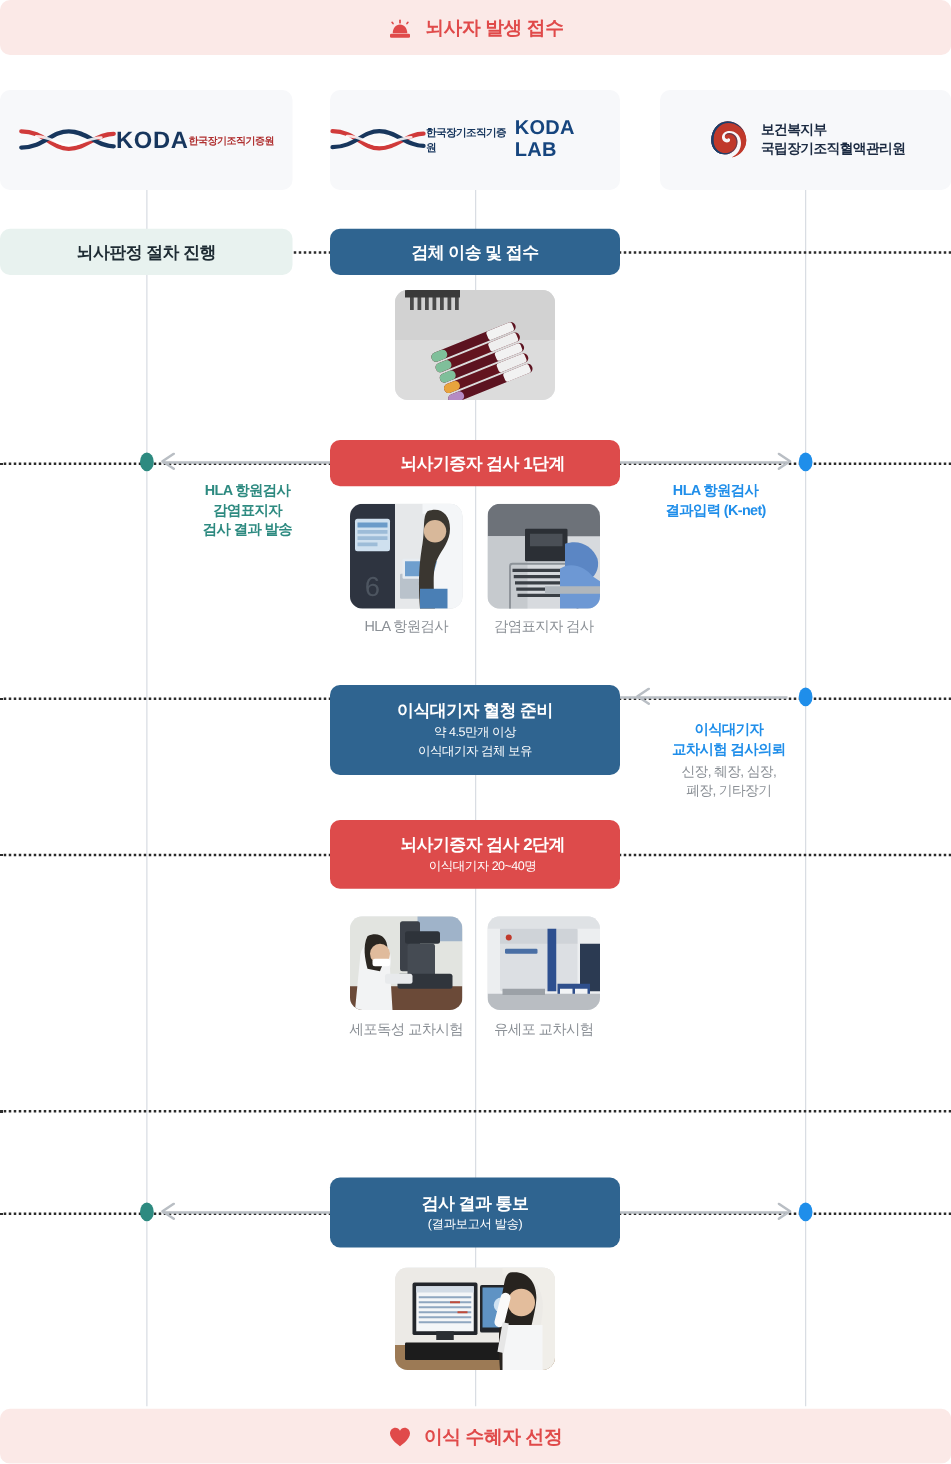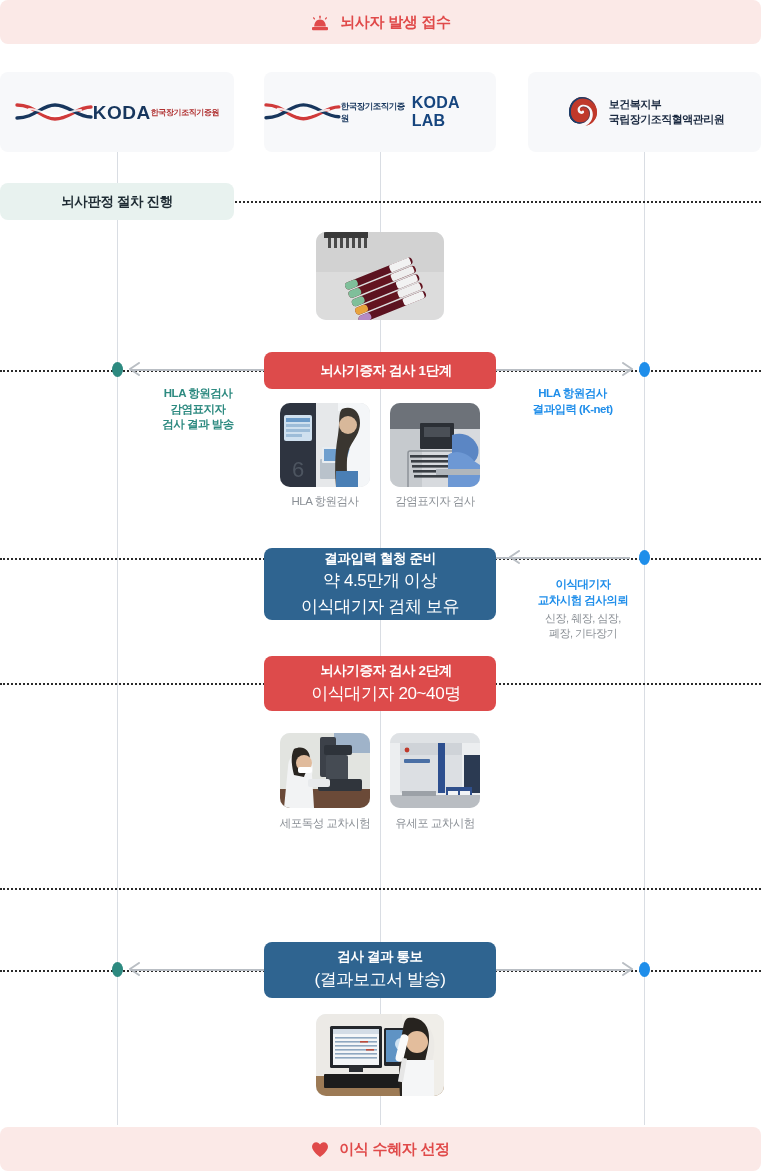--- a/index.html
+++ b/index.html
@@ -86,21 +86,21 @@
   }
 
   
   .pbox {
     position: absolute; border-radius: 8px; z-index: 4;
     display: flex; flex-direction: column;
     align-items: center; justify-content: center;
     text-align: center; padding: 6px 8px;
   }
   .pbox .t1 { font-size: 13.5px; font-weight: bold; letter-spacing: -0.4px; line-height: 1.45; }
-  .pbox .t2 { font-size: 17px; letter-spacing: -0.4px; line-height: 1.5; }
+  .pbox .t2 { font-size: 10px; letter-spacing: -0.4px; line-height: 1.5; }
   .box-mint { background: #e8f2ef; }
   .box-mint .t1 { color: #1e2b33; }
   .box-blue { background: #2f6490; }
   .box-blue .t1, .box-blue .t2 { color: #ffffff; }
   .box-red  { background: #dd4b4b; }
   .box-red .t1, .box-red .t2 { color: #ffffff; margin-left: 12px; }
 
   
   .arrow-line {
     position: absolute; height: 2px; background: #b9bec4; z-index: 2;
@@ -202,20 +202,23 @@
       </div>
     </div>
   </div>
 
   <div class="rail" style="top:201px"></div>
 
   <div class="pbox box-mint" style="left:0px; top:183px; width:234px; height:37px;">
     <span class="t1">뇌사판정 절차 진행</span>
   </div>
 
+  <div class="pbox box-blue" style="left:264px; top:183px; width:232px; height:37px;">
+    <span class="t1">검체 이송 및 접수</span>
+  </div>
 
   <div class="photo" style="left:316px; top:232px; width:128px; height:88px;">
     <svg viewBox="0 0 128 88" xmlns="http://www.w3.org/2000/svg">
       <rect width="128" height="88" fill="#dcdcdc"></rect>
       <rect x="0" y="0" width="128" height="40" fill="#d2d2d2"></rect>
       <g fill="#4a4a4a">
         <rect x="12" y="0" width="3" height="16"></rect>
           <rect x="18" y="0" width="3" height="16"></rect>
         <rect x="24" y="0" width="3" height="16"></rect>
           <rect x="30" y="0" width="3" height="16"></rect>
@@ -324,21 +327,21 @@
 
   <div class="arrow-line" style="left:496px; top:557px; width:134px;"></div>
   <span class="arrow-head" style="left:508px; top:550px;">
     <svg viewBox="0 0 12 14" xmlns="http://www.w3.org/2000/svg">
       <path d="M11 1 L2 7 L11 13" stroke="#b9bec4" stroke-width="2" fill="none" stroke-linecap="round" stroke-linejoin="round"></path>
     </svg>
   </span>
   <div class="node-dot dot-blue" style="left:639px; top:550px;"></div>
 
   <div class="pbox box-blue" style="left:264px; top:548px; width:232px; height:72px;">
-    <span class="t1">결과입력 혈청 준비</span>
+    <span class="t1">이식대기자 혈청 준비</span>
     <span class="t2">약 4.5만개 이상</span>
     <span class="t2">이식대기자 검체 보유</span>
   </div>
 
   <div class="annot blue" style="left:508px; top:577px; width:150px;">
     <div class="a-strong">이식대기자</div>
     <div class="a-strong">교차시험 검사의뢰</div>
     <div class="a-sub" style="margin-top:3px;">신장, 췌장, 심장,</div>
     <div class="a-sub">폐장, 기타장기</div>
   </div>

